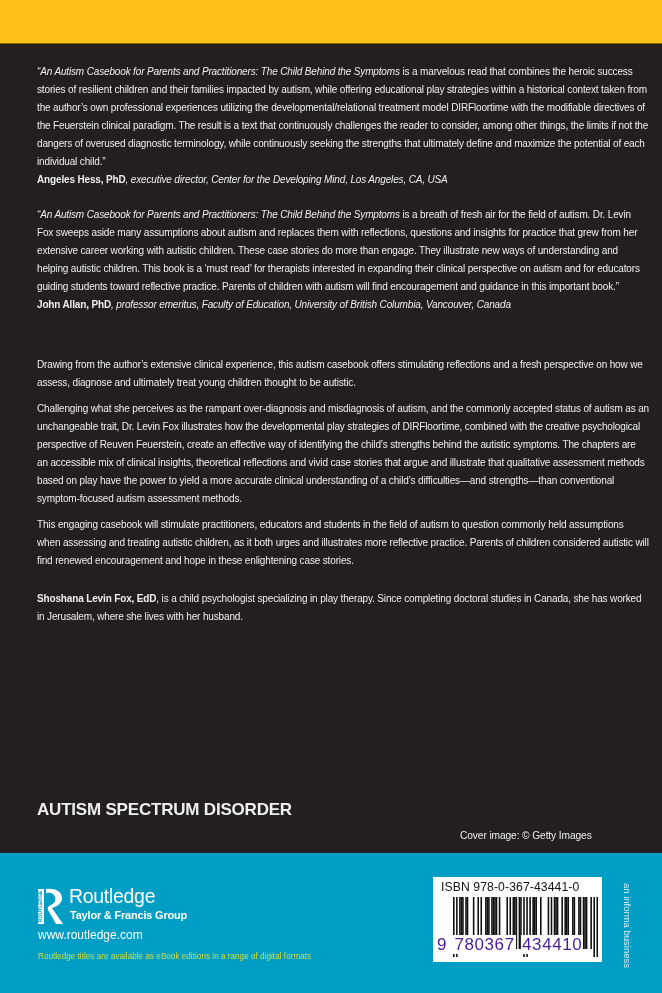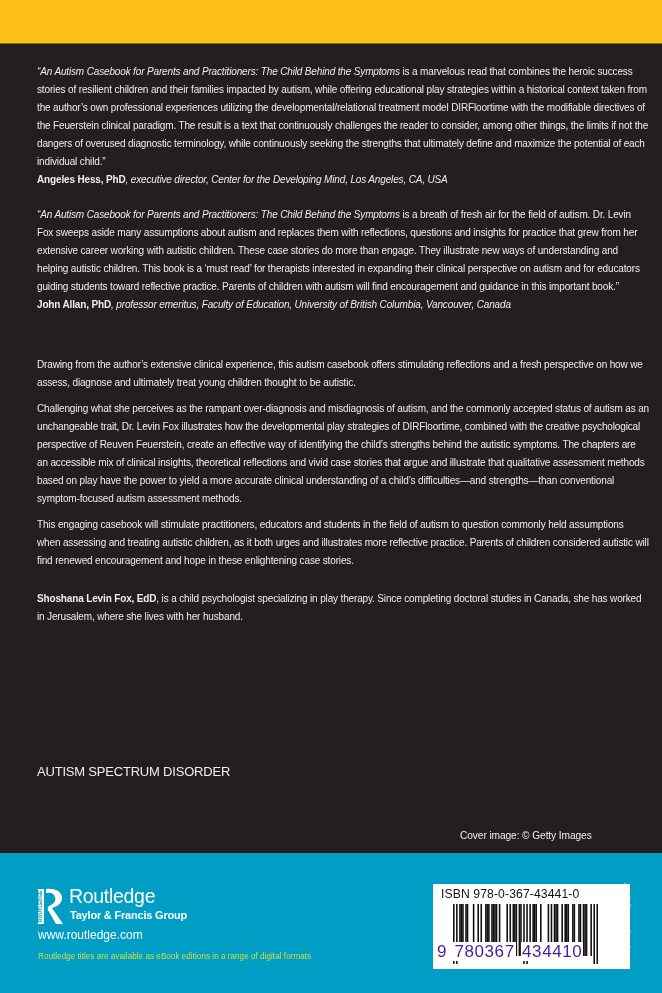--- a/index.html
+++ b/index.html
@@ -22,22 +22,22 @@
   }
   .main p { margin: 0; }
   .quote { margin-bottom: 16.7px !important; }
   .quote .attr { display: block; }
   .quote i, .attr i { font-style: italic; }
   .attr b { font-weight: bold; }
   .gap-lg { height: 26px; }
   .para { margin-bottom: 8px !important; }
   .bio { margin-top: 20px !important; }
   .category {
-    position: absolute; left: 37px; top: 764px;
-    color: #eeeeec; font-size: 13px; letter-spacing: -0.2px;
+    position: absolute; left: 37px; top: 800px;
+    color: #eeeeec; font-size: 17px; letter-spacing: -0.2px; font-weight: bold;
   }
   .credit {
     position: absolute; left: 460px; top: 830px;
     color: #eeeeec; font-size: 10.2px; letter-spacing: -0.1px; text-align: right;
   }
   .bottom-band {
     position: absolute; left: 0; top: 853px; width: 662px; height: 140px;
     background: #009dc4;
   }
   .logo {
@@ -59,21 +59,21 @@
     position: absolute; left: 38px; top: 75px;
     color: #ffffff; font-size: 12px;
   }
   .ebook-note {
     position: absolute; left: 38px; top: 98px;
     color: #d6df3a; font-size: 8.7px; letter-spacing: 0.05px;
     transform: scaleX(0.93); transform-origin: left;
     white-space: nowrap;
   }
   .barcode-box {
-    position: absolute; left: 433px; top: 31px; width: 197px; height: 85px;
+    position: absolute; left: 433px; top: 24px; width: 169px; height: 85px;
     background: #ffffff;
   }
   .isbn-text {
     position: absolute; left: 8px; top: 3px;
     color: #111; font-size: 12.2px; letter-spacing: 0.1px; white-space: nowrap;
   }
   .bars {
     position: absolute; left: 20px; top: 20px; width: 145px; height: 60px;
   }
   .ean-digits {

